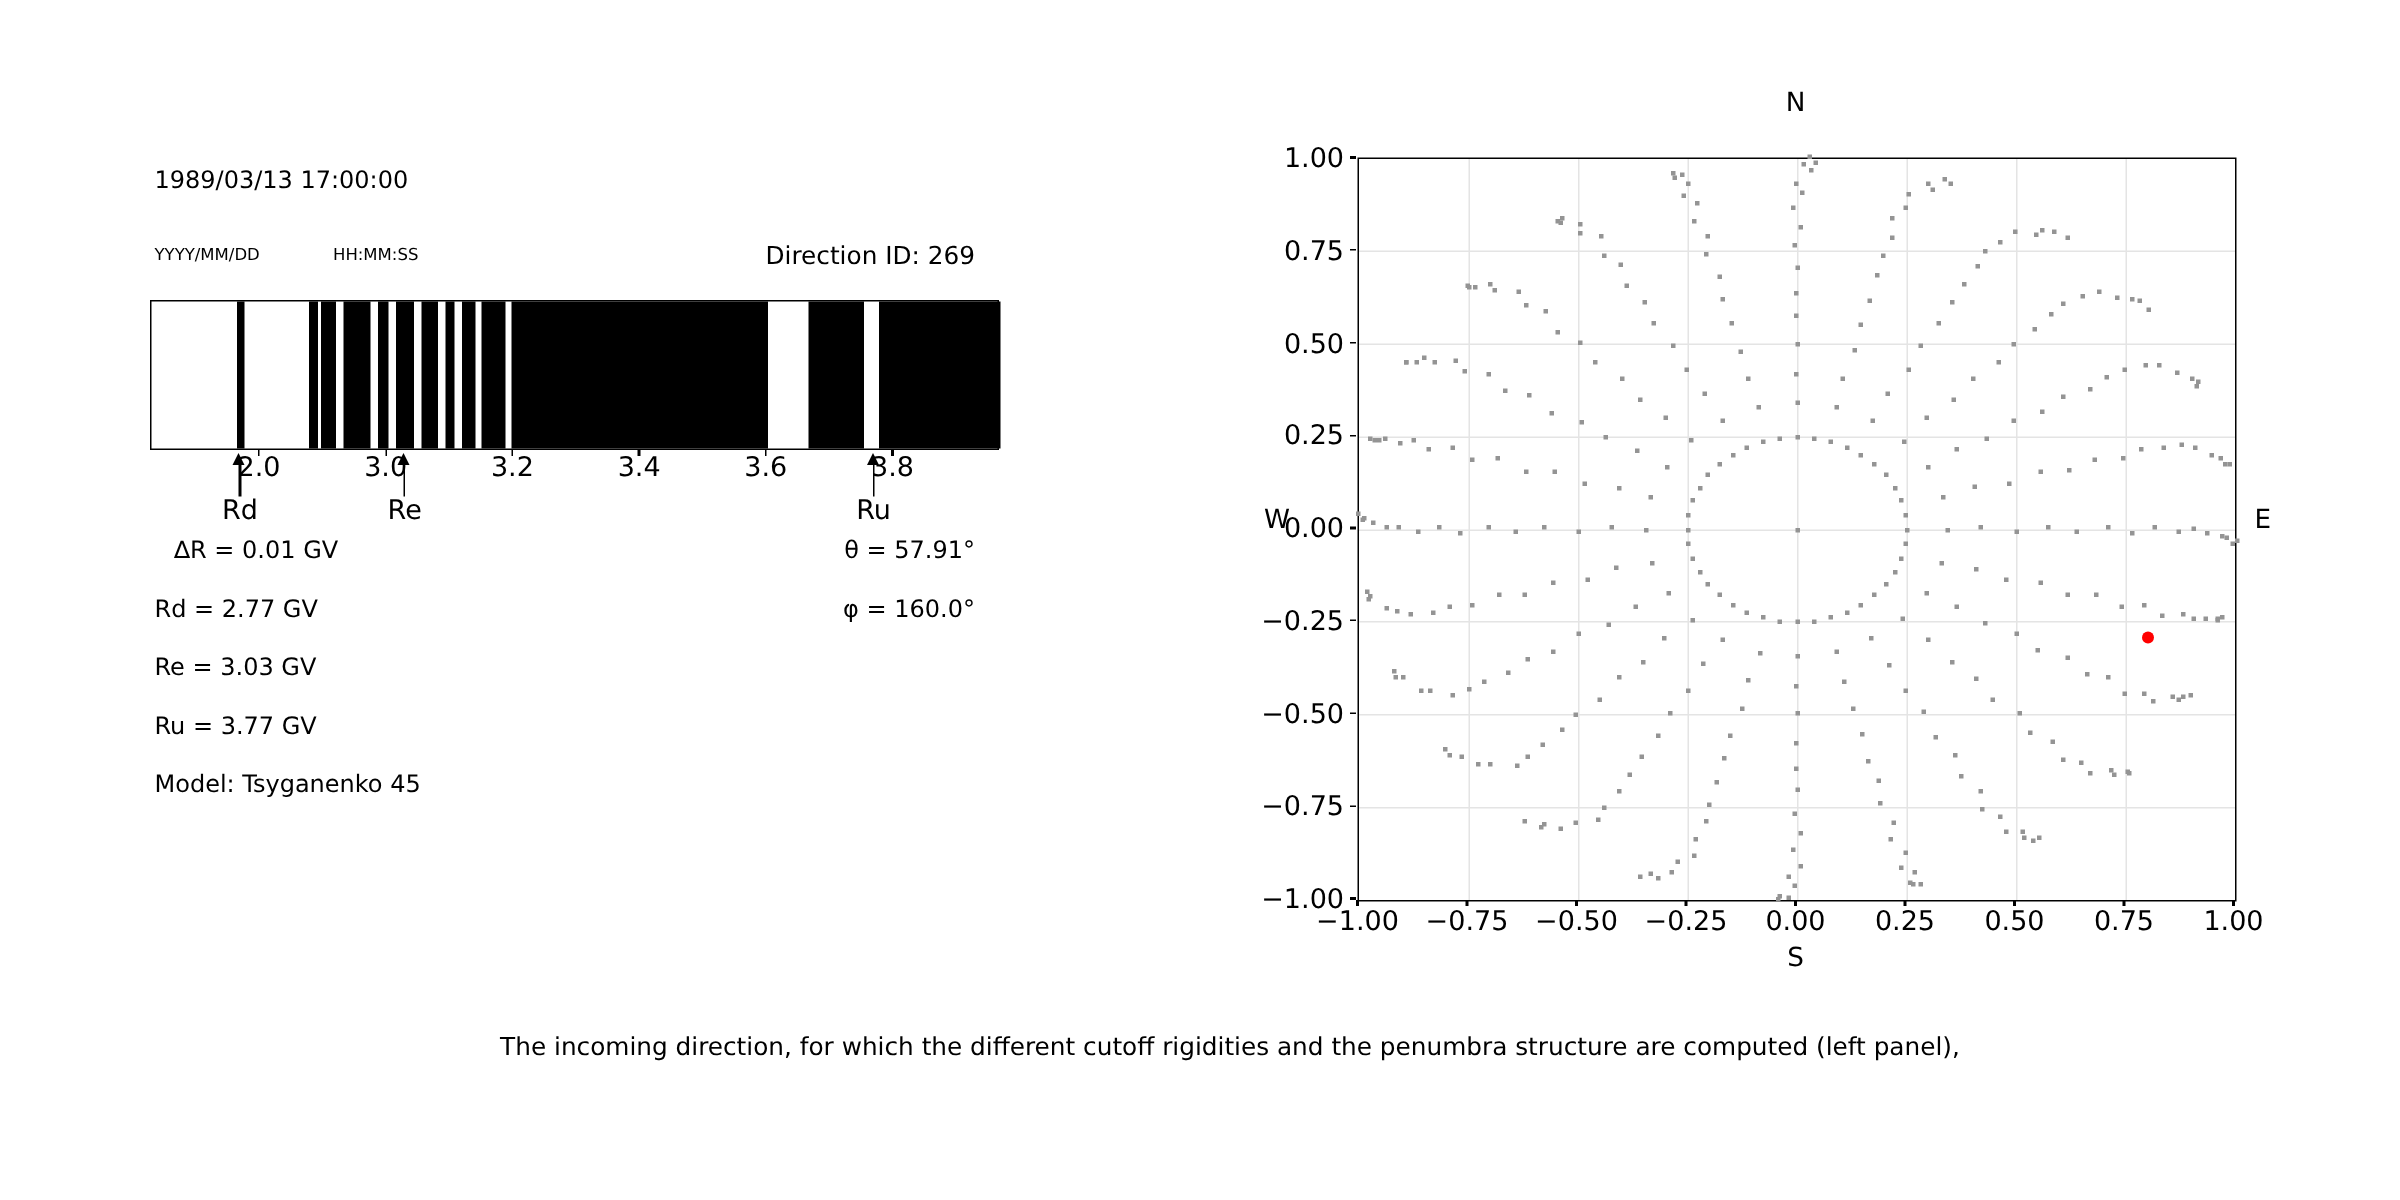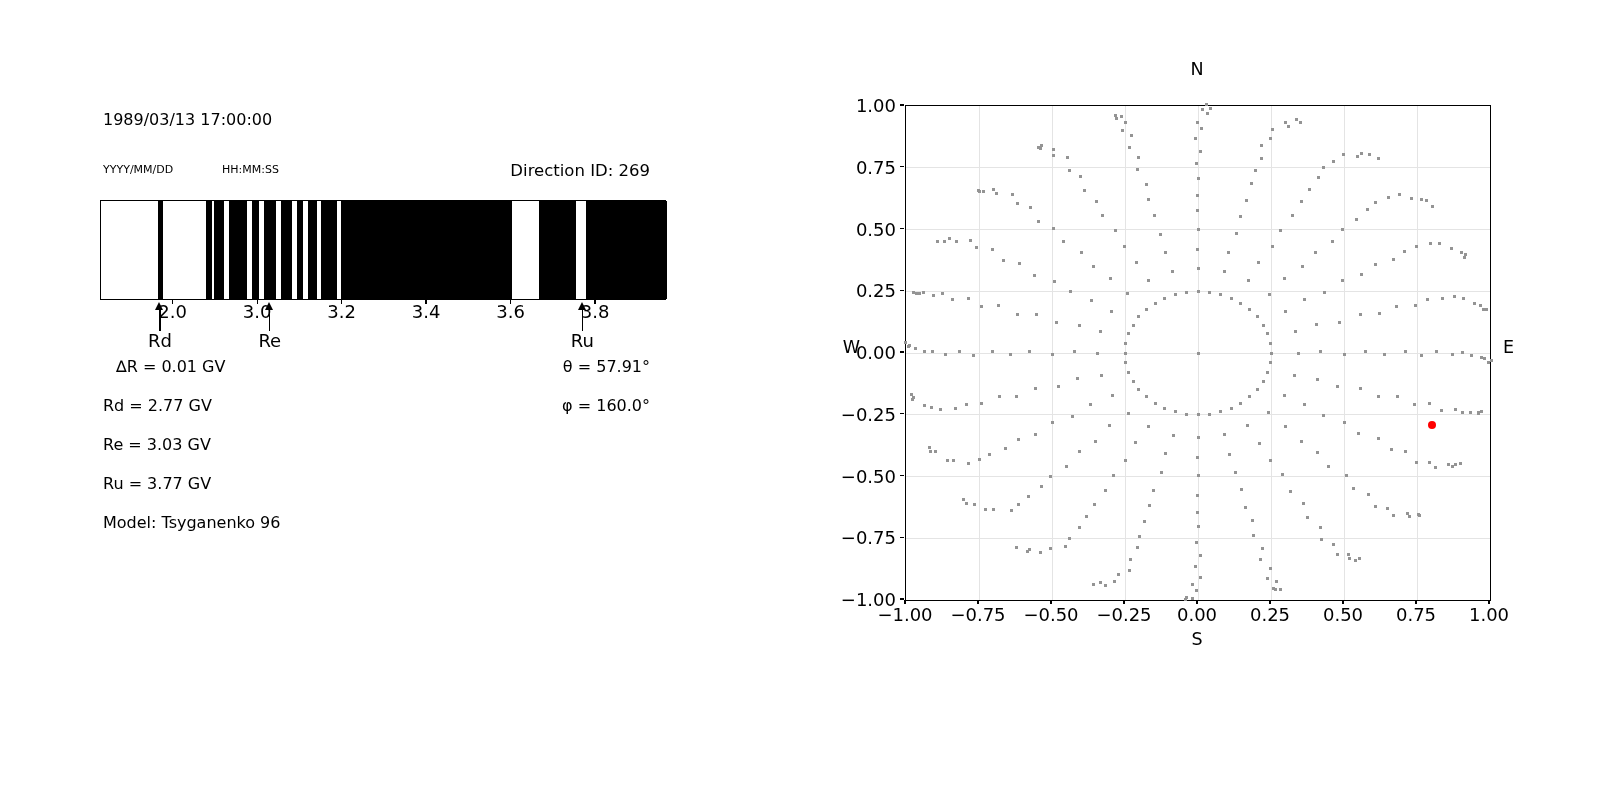--- a/index.html
+++ b/index.html
@@ -93,21 +93,21 @@
         <div class="head"></div>
         <div class="shaft"></div>
         <div class="albl t13">Ru</div>
       </div>
     </div>
 
   <div class="abs t16" style="left:116px;top:357px;">∆R = 0.01 GV</div>
   <div class="abs t16" style="left:103px;top:396px;">Rd = 2.77 GV</div>
   <div class="abs t16" style="left:103px;top:435px;">Re = 3.03 GV</div>
   <div class="abs t16" style="left:103px;top:474px;">Ru = 3.77 GV</div>
-  <div class="abs t16" style="left:103px;top:513px;">Model: Tsyganenko 96</div>
+  <div class="abs t16" style="left:103px;top:513px;">Model: Tsyganenko 45</div>
   <div class="abs t16 rgt" style="left:450px;top:357px;width:200px;">θ = 57.91°</div>
   <div class="abs t16 rgt" style="left:450px;top:396px;width:200px;">φ = 160.0°</div>
 
   <div class="abs t17 ctr" style="left:905px;top:59px;width:584px;">N</div>
   <div class="abs t17 ctr" style="left:905px;top:629px;width:584px;">S</div>
   <div class="abs t17 rgt" style="left:826px;top:337px;width:34px;">W</div>
   <div class="abs t17" style="left:1503px;top:337px;">E</div>
 
   <div id="plot">
     <div id="plot-grid" class="abs" style="left:0;top:0;width:100%;height:100%;">
@@ -563,13 +563,14 @@
       <div class="sc-tick-l" style="left: 900px; top: 413.15px;"></div>
       <div class="sc-ylabel t13" style="left: 828px; top: 406.75px;">−0.25</div>
       <div class="sc-tick-l" style="left: 900px; top: 474.9px;"></div>
       <div class="sc-ylabel t13" style="left: 828px; top: 468.5px;">−0.50</div>
       <div class="sc-tick-l" style="left: 900px; top: 536.65px;"></div>
       <div class="sc-ylabel t13" style="left: 828px; top: 530.25px;">−0.75</div>
       <div class="sc-tick-l" style="left: 900px; top: 598.4px;"></div>
       <div class="sc-ylabel t13" style="left: 828px; top: 592px;">−1.00</div>
     </div>
 
+  <div class="abs t165 ctr" style="left:80px;top:688px;width:1480px;">The incoming direction, for which the different cutoff rigidities and the penumbra structure are computed (left panel),</div>
 </div>
 
 </body></html>

